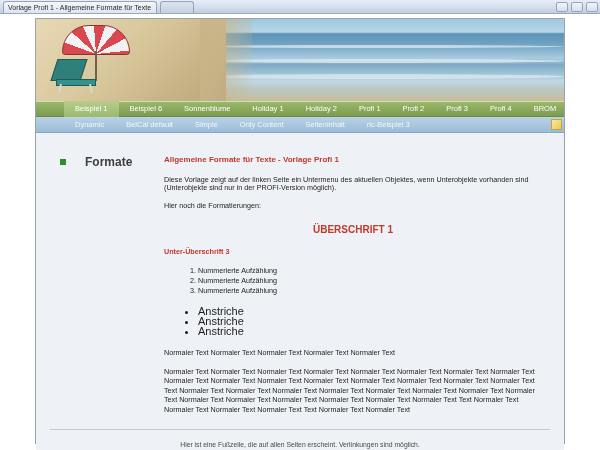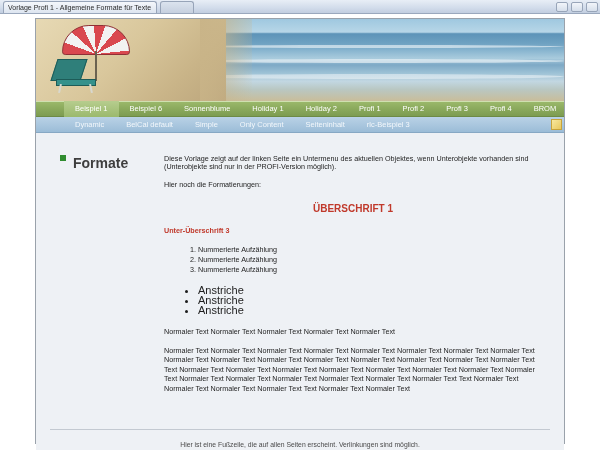--- a/index.html
+++ b/index.html
@@ -214,23 +214,25 @@
     height: 296px;
     background: #eef1f5;
   }
   .left-col {
     width: 118px;
     padding: 22px 0 0 24px;
     flex: none;
   }
   .left-item {
     display: flex;
-    font-size: 14px;
+    align-items: center;
+    font-size: 12px;
     font-weight: bold;
     color: #3e3e3e;
+    gap: 12px;
   }
   .left-bullet {
     width: 6px; height: 6px;
     background: #2f8c2f;
     margin-right: 7px;
     flex: none;
   }
   .main-col {
     flex: 1;
     padding: 22px 22px 0 10px;
@@ -365,20 +367,21 @@
     <div class="content">
 
       <div class="left-col">
         <div class="left-item">
           <span class="left-bullet"></span>
           <span>Formate</span>
         </div>
       </div>
 
       <div class="main-col">
+        <div class="h-main">Allgemeine Formate für Texte - Vorlage Profi 1</div>
         <div class="para">Diese Vorlage zeigt auf der linken Seite ein Untermenu des aktuellen Objektes, wenn Unterobjekte vorhanden sind (Unterobjekte sind nur in der PROFI-Version möglich).</div>
         <div class="para">Hier noch die Formatierungen:</div>
 
         <div class="h-center">ÜBERSCHRIFT 1</div>
         <div class="h3">Unter-Überschrift 3</div>
 
         <ol class="num">
           <li>Nummerierte Aufzählung</li>
           <li>Nummerierte Aufzählung</li>
           <li>Nummerierte Aufzählung</li>

